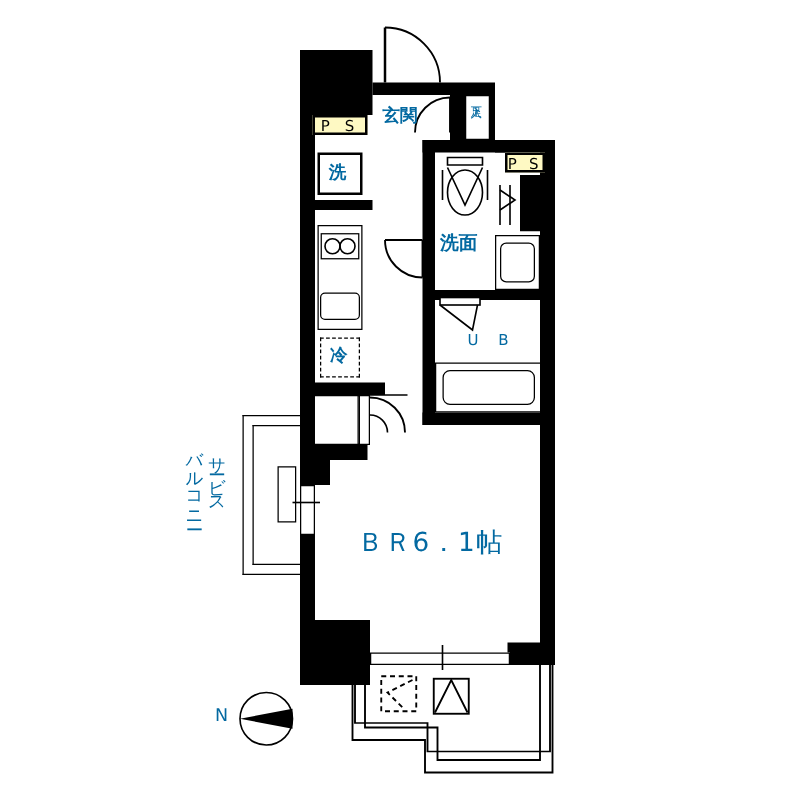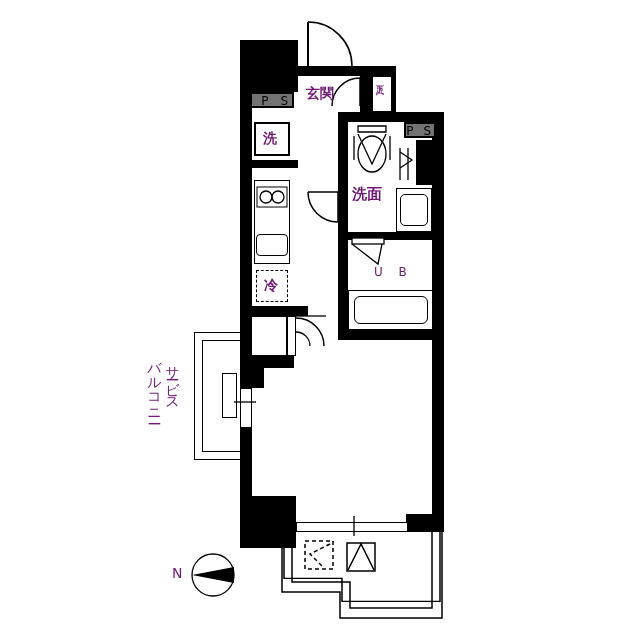--- a/index.html
+++ b/index.html
@@ -1,22 +1,22 @@
 <!DOCTYPE html>
 <html><head>
 <meta charset="utf-8">
 <style>
   html, body { margin:0; padding:0; background:#ffffff; }
   body { width:640px; height:640px; position:relative; overflow:hidden; font-family:"DejaVu Sans", sans-serif; }
   .abs { position:absolute; }
   .wall { position:absolute; background:#000; }
   .box { position:absolute; border:2px solid #000; box-sizing:border-box; background:#fff; }
   .thin { position:absolute; border:1.5px solid #000; box-sizing:border-box; }
-  .label { position:absolute; color:#701a75; white-space:nowrap; line-height:1; }
-  .ps { font-size:12px; letter-spacing:4px; text-align:right; background:#737373; border:2px solid #000; box-sizing:border-box; }
+  .label { position:absolute; color:#0369a1; white-space:nowrap; line-height:1; }
+  .ps { font-size:12px; letter-spacing:4px; text-align:center; background:#fef9c3; border:2px solid #000; box-sizing:border-box; }
   svg { position:absolute; overflow:visible; }
 </style>
 </head>
 <body>
 
 <div class="abs" style="left:0;top:0;width:640px;height:640px;">
 
   <div class="wall" style="left:240px;top:40px;width:58px;height:52px;"></div>
   <div class="wall" style="left:240px;top:40px;width:12px;height:490px;"></div>
   <div class="wall" style="left:298px;top:66px;width:62px;height:10px;"></div>
@@ -104,20 +104,21 @@
   <div class="thin" style="left:354px;top:296px;width:74px;height:28px;border-radius:6px;"></div>
 
   <div class="thin" style="left:252px;top:316px;width:36px;height:40px;border-left:none;"></div>
   <div class="thin" style="left:286px;top:316px;width:10px;height:40px;"></div>
   <svg style="left:296px;top:306px;" width="40" height="50">
     <path d="M0,12 A28,28 0 0 1 28,40" fill="none" stroke="#000" stroke-width="1.5"></path>
     <path d="M0,26 A14,14 0 0 1 14,40" fill="none" stroke="#000" stroke-width="1.3"></path>
     <line x1="0" y1="10" x2="30" y2="10" stroke="#000" stroke-width="1.3"></line>
   </svg>
 
+  <div class="label" style="left:286px;top:424px;font-size:21px;letter-spacing:1px;">ＢＲ6．1帖</div>
 
   <div class="thin" style="left:240px;top:388px;width:12px;height:40px;background:#fff;"></div>
   <svg style="left:234px;top:400px;" width="24" height="4">
     <line x1="0" y1="2" x2="22" y2="2" stroke="#000" stroke-width="1.3"></line>
   </svg>
 
   <div class="thin" style="left:194px;top:332px;width:48px;height:128px;border-right:none;"></div>
   <div class="thin" style="left:202px;top:340px;width:40px;height:112px;border-right:none;"></div>
   <div class="thin" style="left:222px;top:373px;width:15px;height:45px;"></div>
 

